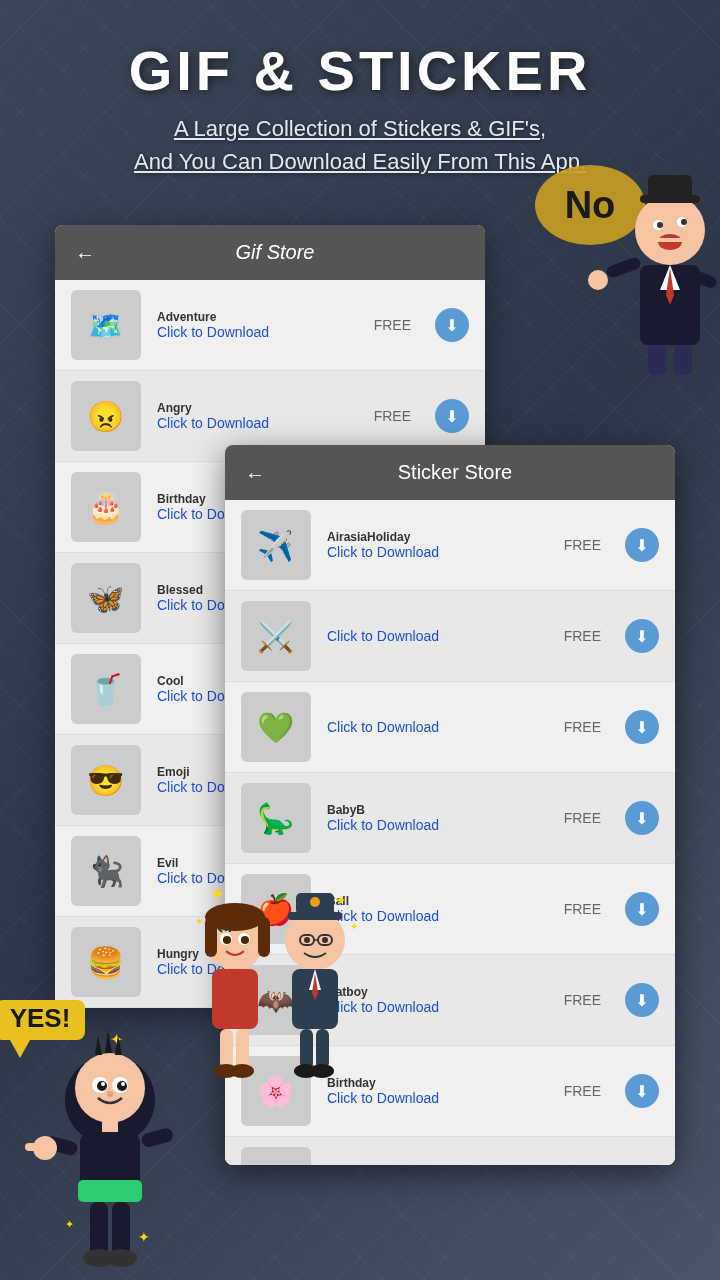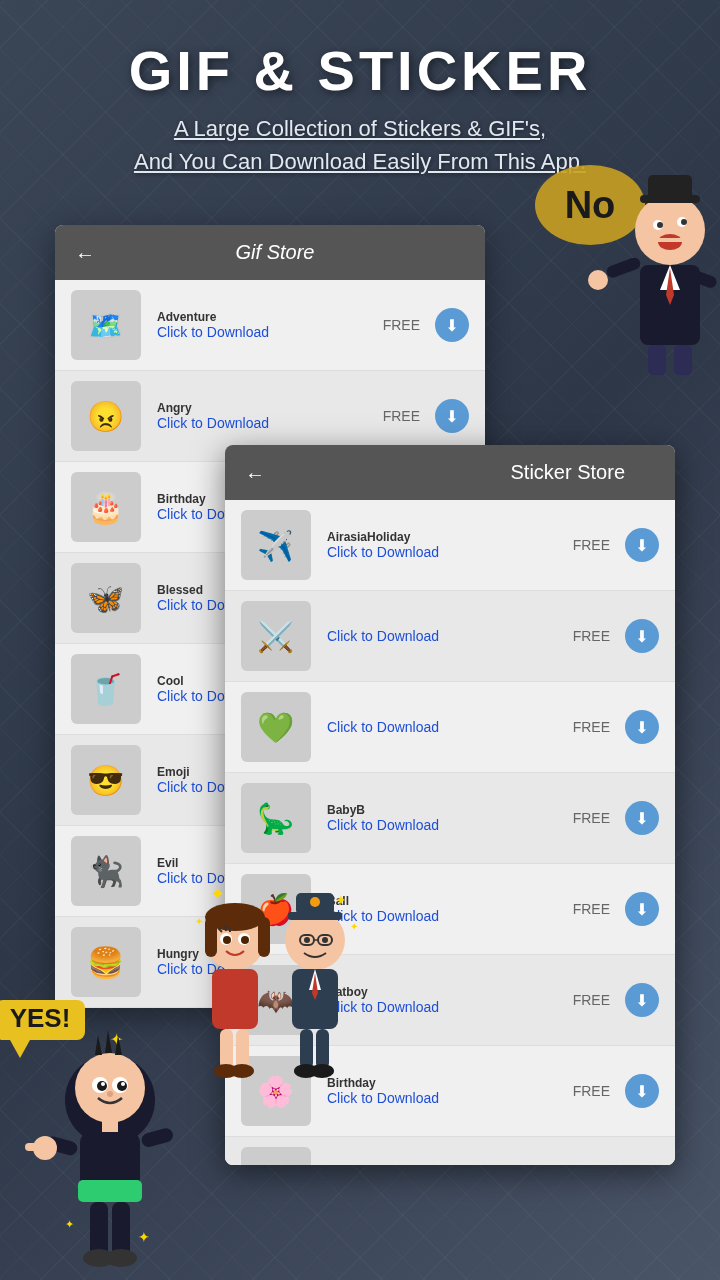--- a/index.html
+++ b/index.html
@@ -137,21 +137,21 @@
       font-weight: 600;
       color: #333;
     }
     .item-sub {
       font-size: 14px;
       color: #1d4ed8;
     }
     .item-right {
       display: flex;
       align-items: center;
-      gap: 15px;
+      gap: 24px;
     }
     .free-badge {
       font-size: 14px;
       color: #666;
       font-weight: 500;
     }
     .download-btn {
       width: 34px;
       height: 34px;
       border-radius: 50%;
@@ -350,21 +350,21 @@
       <span class="free-badge">FREE</span>
       <div class="download-btn">⬇</div>
     </div>
   </div>
     </div>
 </div>
 
 <div class="sticker-store-panel">
   <div class="sticker-header">
     <span class="back-arrow">←</span>
-    <span style="flex:1; text-align:right; margin-right:30px;">Sticker Store</span>
+    <span style="flex:1; text-align:center; margin-right:30px;">Sticker Store</span>
   </div>
   <div class="store-list" id="sticker-list">
       <div class="sticker-item">
     <div class="item-thumb">✈️</div>
     <div class="item-info">
       <div class="item-name">AirasiaHoliday</div>
       <div class="item-sub">Click to Download</div>
     </div>
     <div class="item-right">
       <span class="free-badge">FREE</span>

